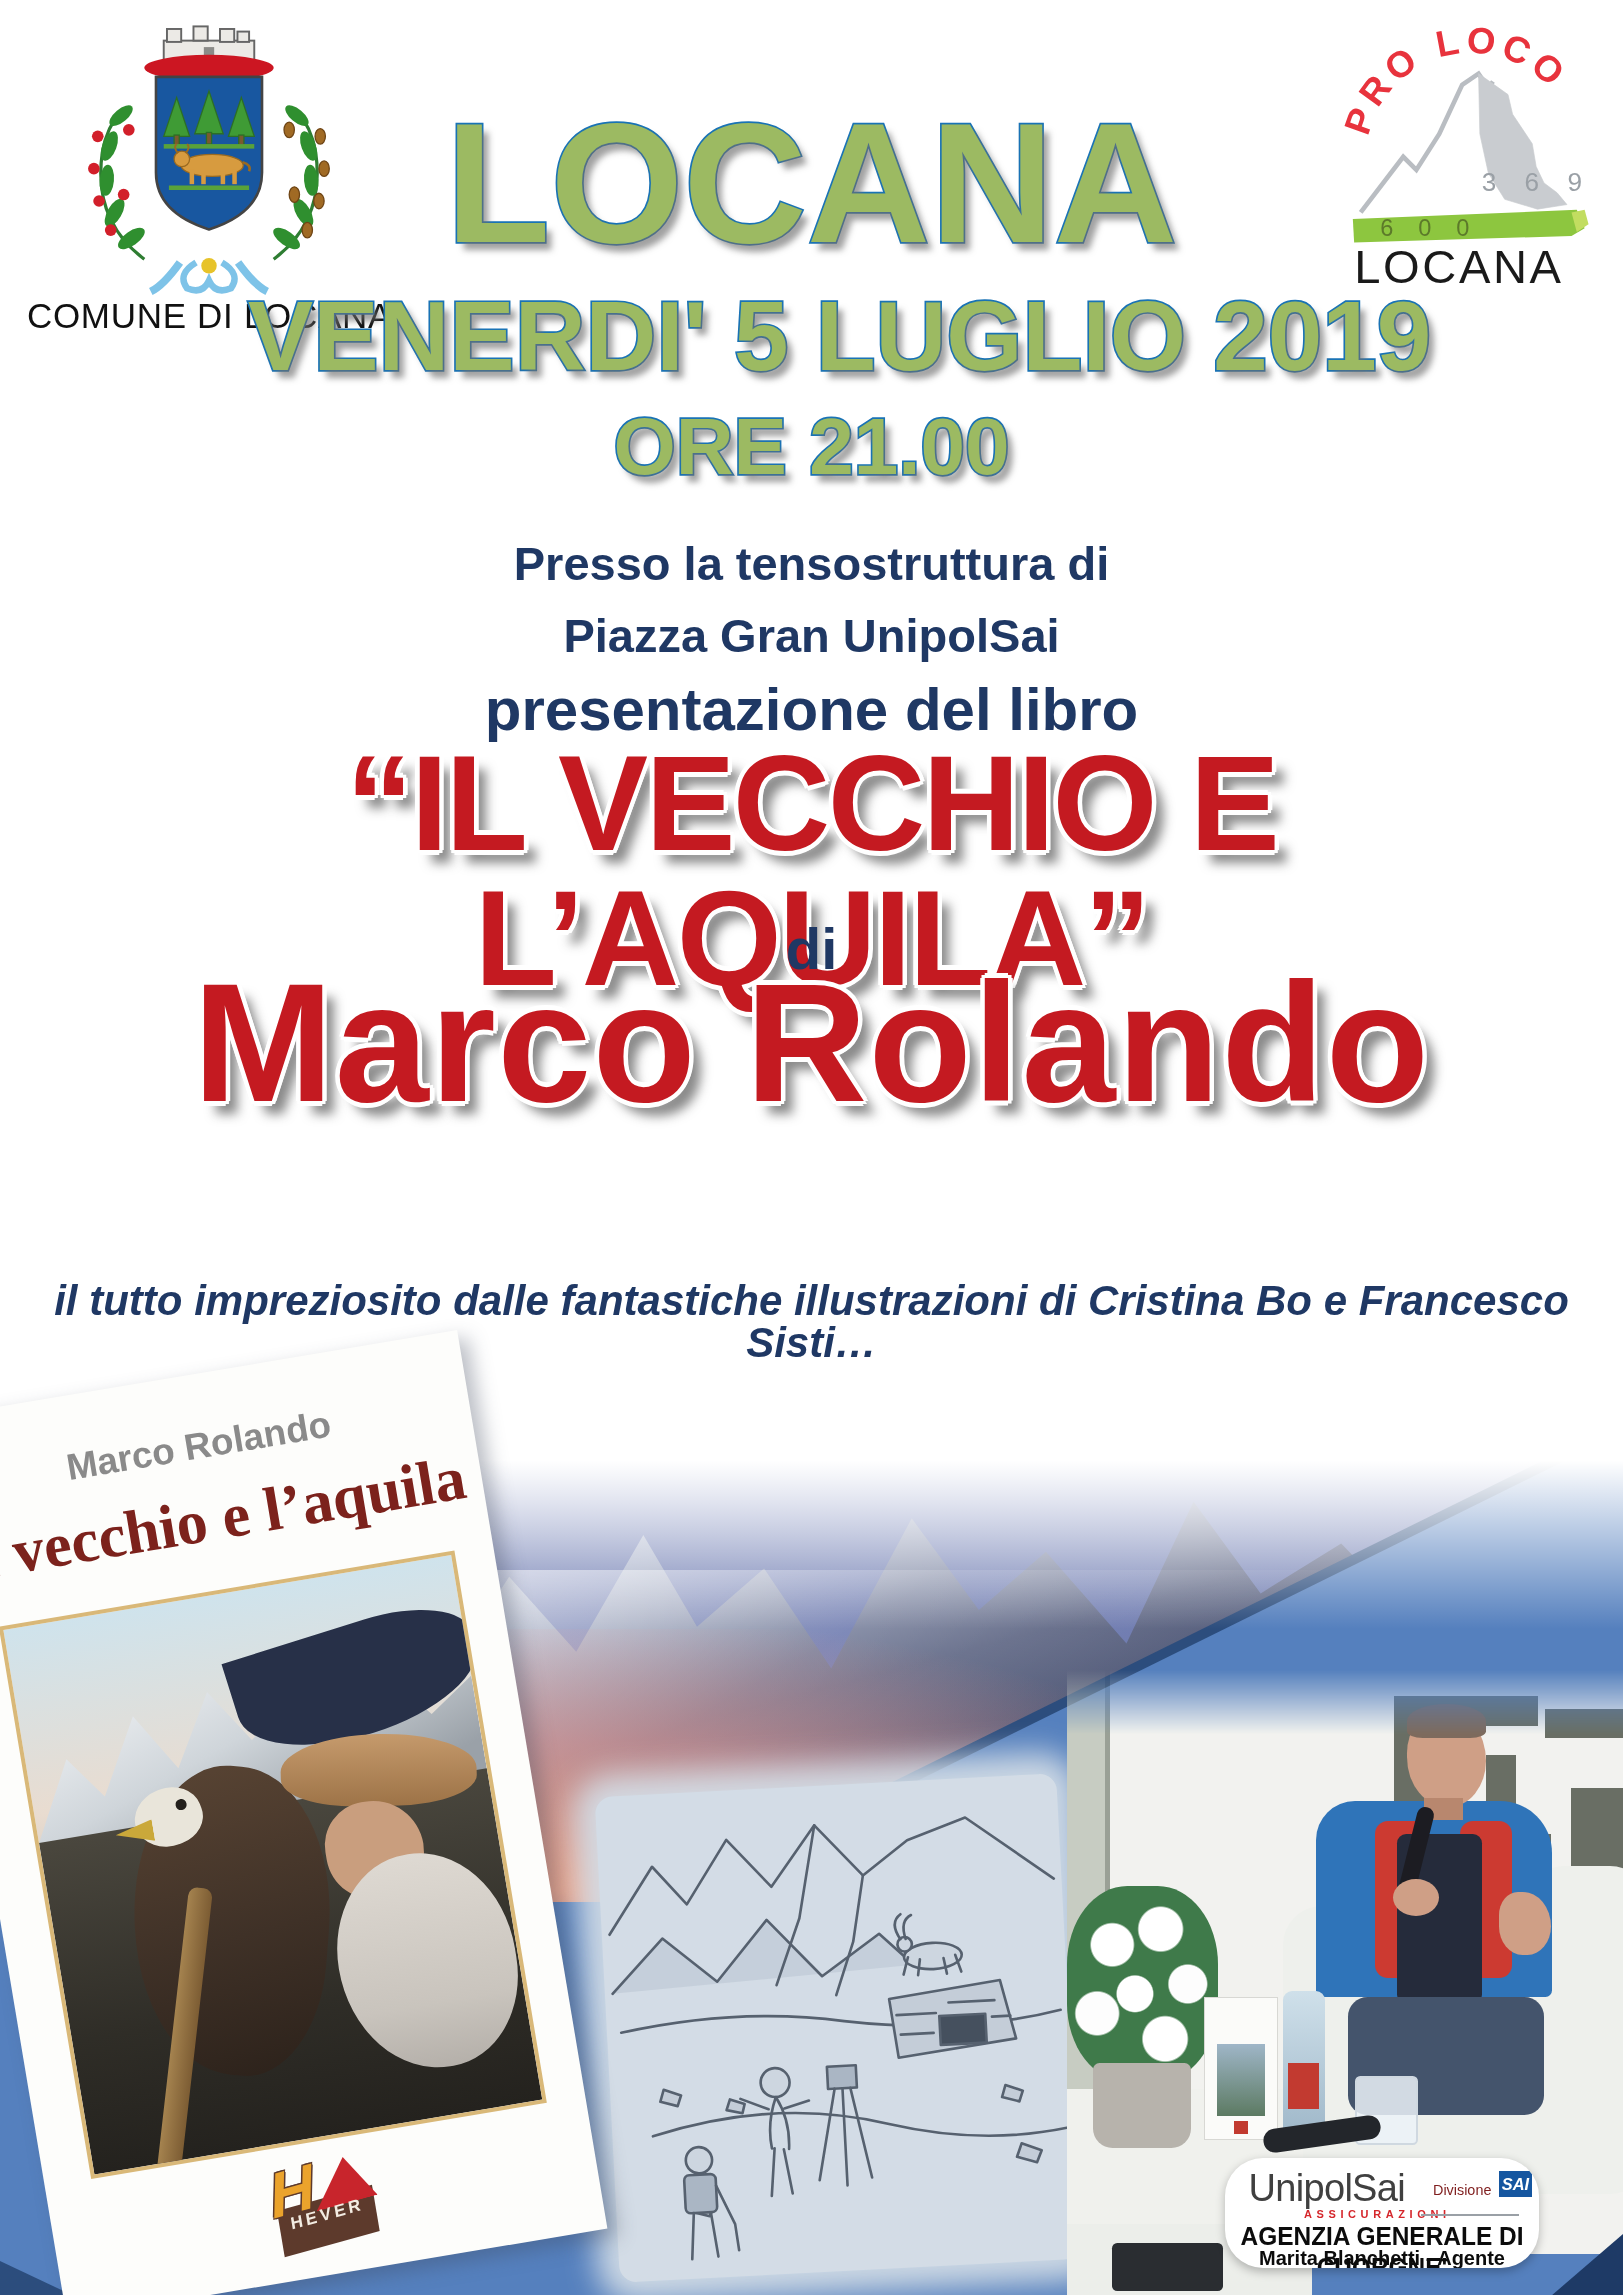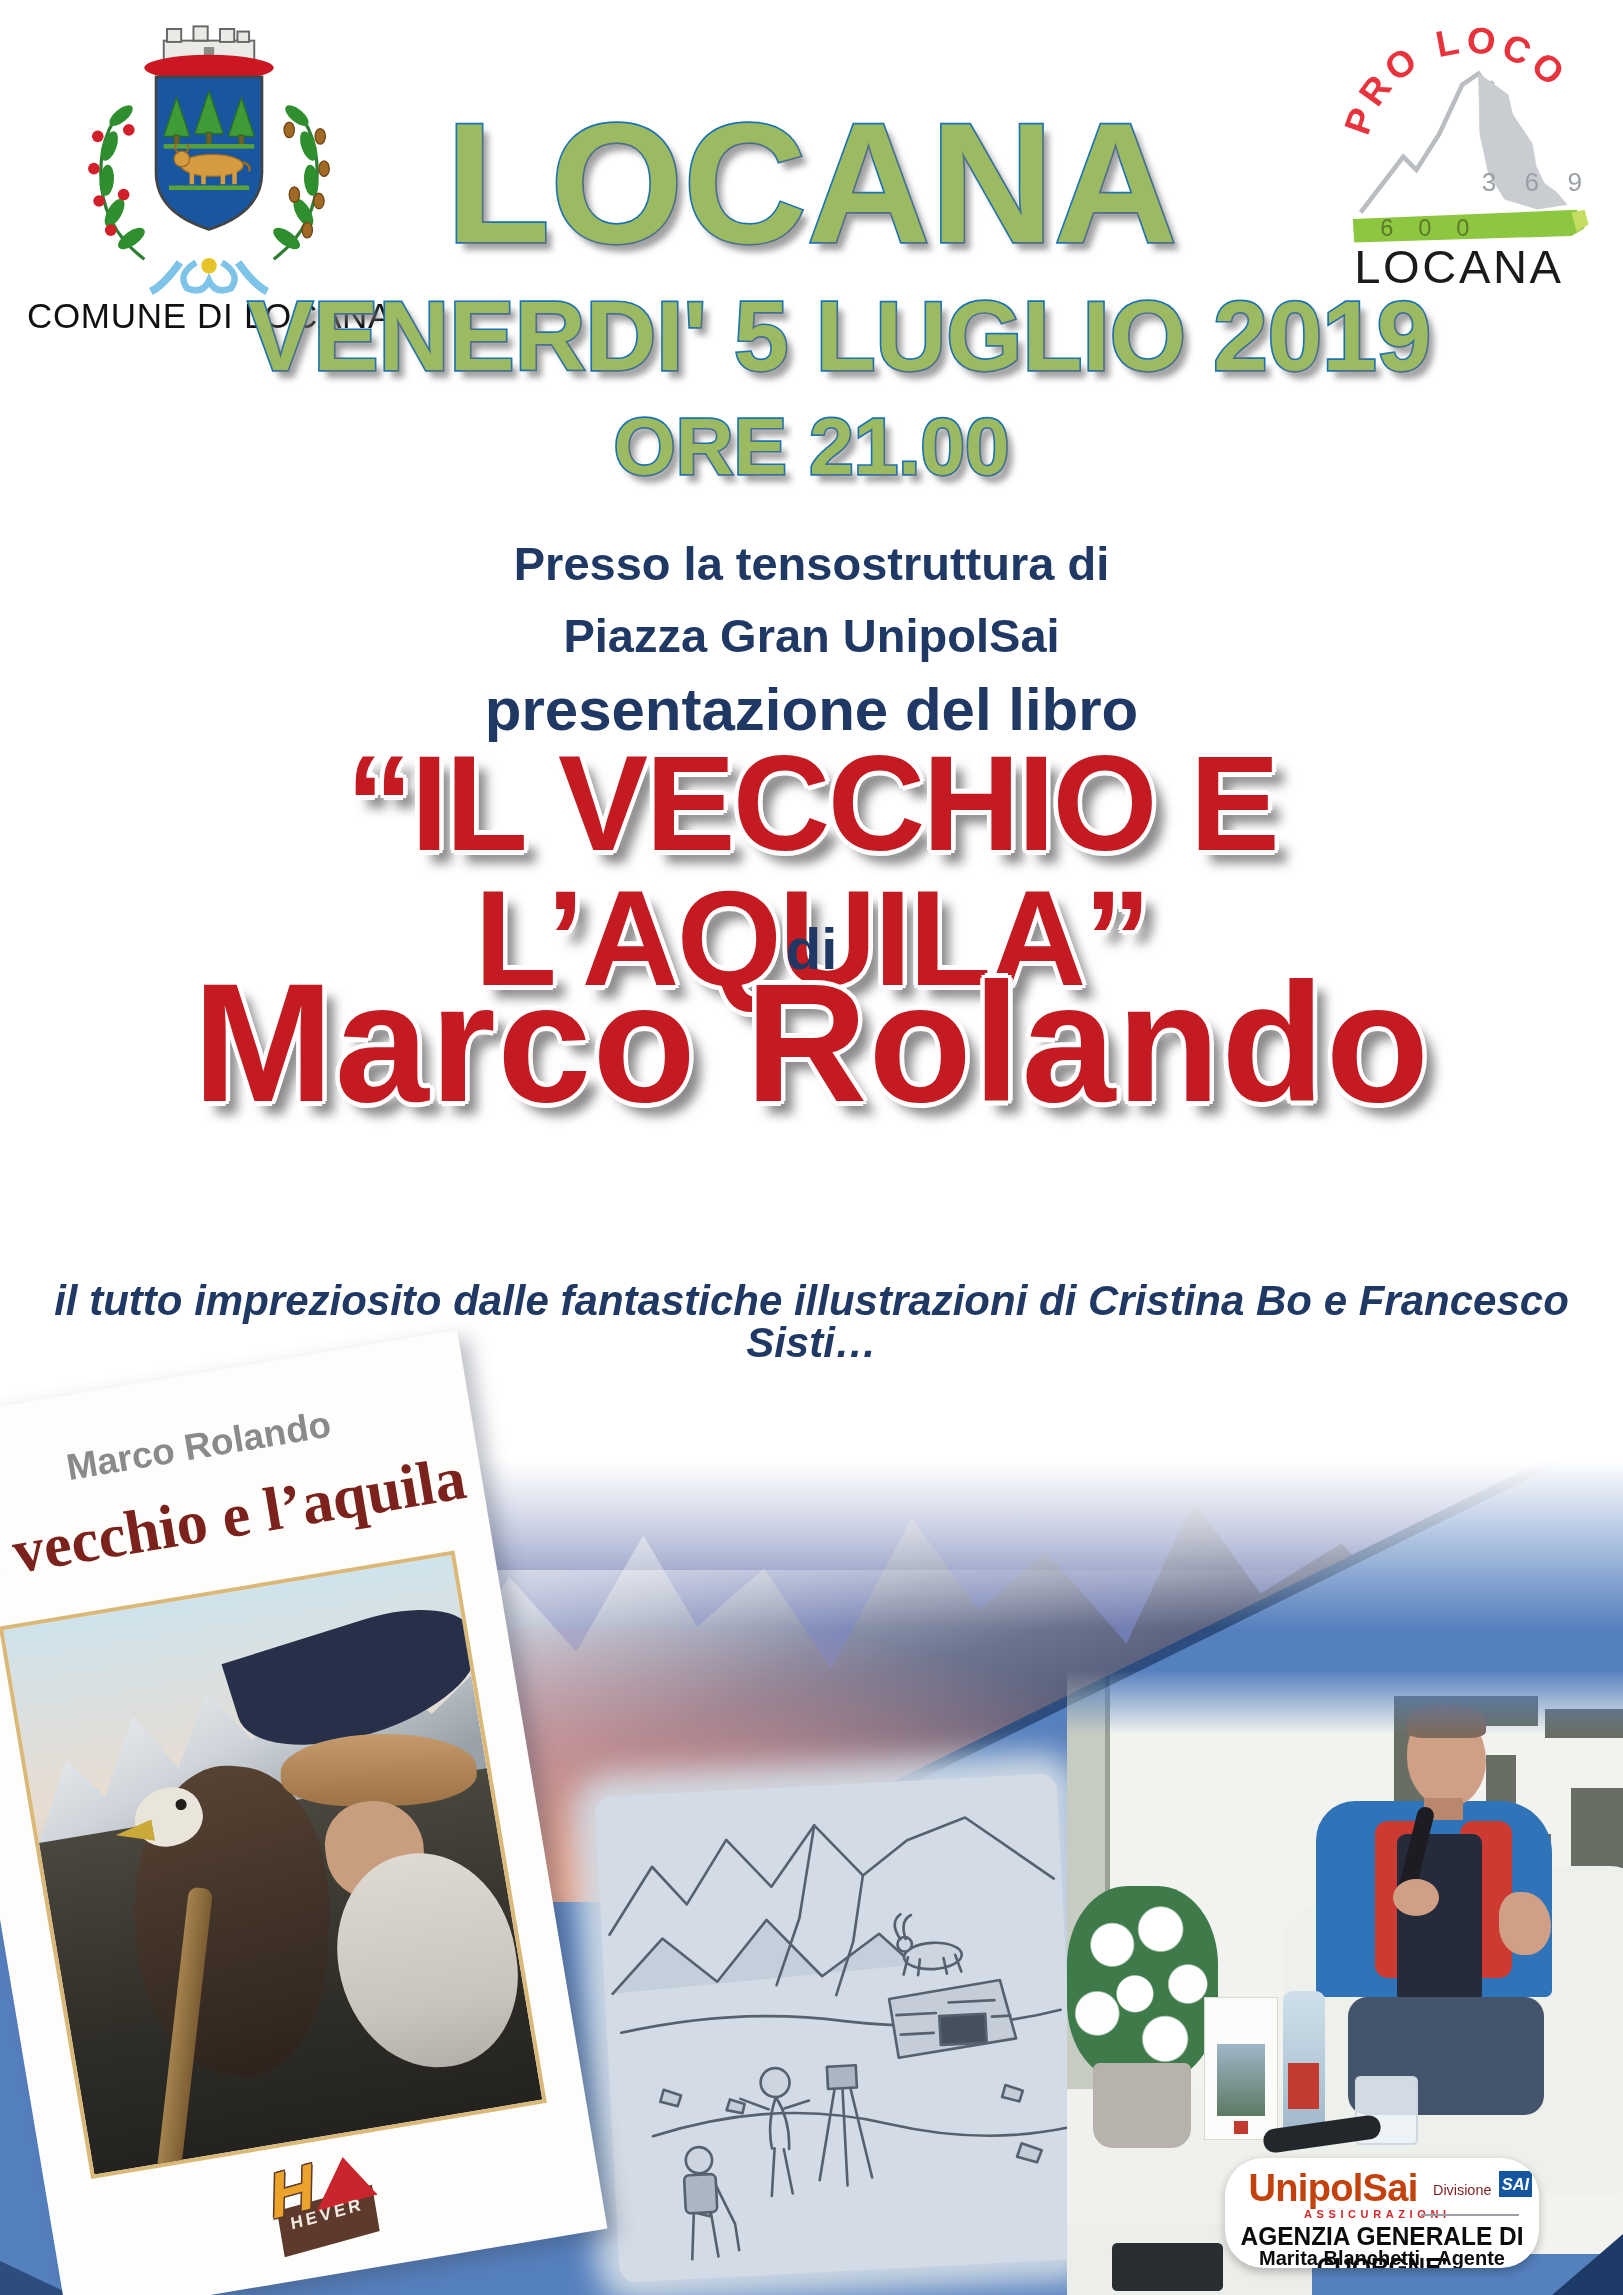--- a/index.html
+++ b/index.html
@@ -127,21 +127,21 @@
   .hever-red{left:48px;top:3.9px;width:63px;height:46px;background:#c8252c;
     clip-path:polygon(0 100%,55% 0,100% 100%);transform:skewY(-6deg);}
   .hever-h{left:3.9px;top:-9.2px;width:79px;height:65px;color:#eba32c;
     font-size:63px;font-weight:bold;font-style:italic;
     text-shadow:1.3px 1.3px 0 #5d3a2c,-1.3px -1.3px 0 #5d3a2c,1.3px -1.3px 0 #5d3a2c,-1.3px 1.3px 0 #5d3a2c;
     transform:skewY(-6deg);}
   .hever-word{left:9.2px;top:48px;width:98px;text-align:center;color:#f3ece2;
     font-size:17px;font-weight:bold;letter-spacing:3.3px;transform:skewY(-6deg);}
 
   
-  #us-brand{left:23.6px;top:9.2px;font-size:38px;font-weight:bold;color:#c2410c;letter-spacing:-0.7px;}
+  #us-brand{left:23.6px;top:9.2px;font-size:38px;font-weight:normal;color:#404040;letter-spacing:-0.7px;}
   #us-sub{left:79px;top:50px;font-size:11px;font-weight:bold;letter-spacing:4.6px;color:#d5262b;}
   #us-rule{left:196px;top:56px;width:98px;height:2px;background:#9aa0a6;}
   #us-div{left:208px;top:23.6px;font-size:14.4px;color:#7f1d1d;}
   #us-sai{left:274px;top:13px;width:33px;height:26px;background:#1556a0;color:#fff;
     font-size:16.4px;font-weight:bold;text-align:center;line-height:26px;font-style:italic;}
   #us-agency{left:0;top:63px;width:314px;text-align:center;font-size:26px;font-weight:bold;
     color:#0c0c0c;transform:scaleX(.94);}
   #us-agent{left:0;top:89px;width:314px;text-align:center;font-size:20px;font-weight:bold;color:#0c0c0c;}
 
   

